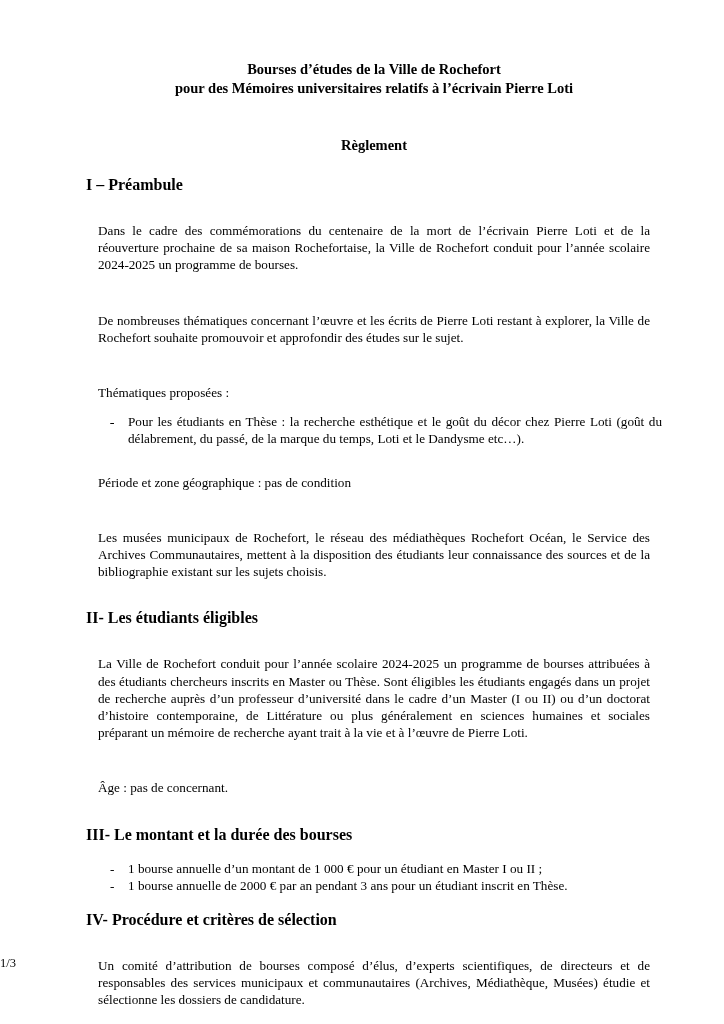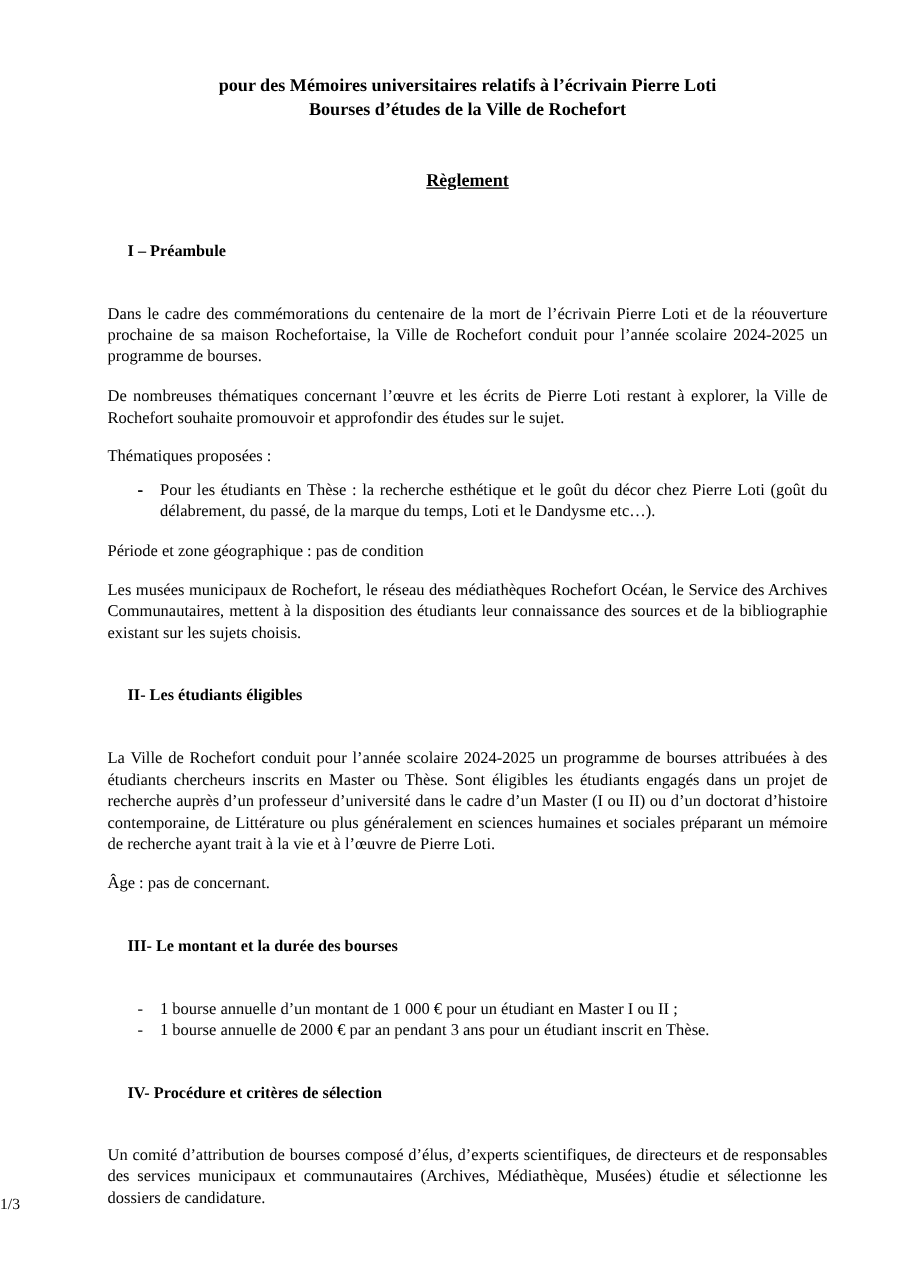--- a/index.html
+++ b/index.html
@@ -37,34 +37,33 @@
   }
   .doc-title .line {
     display: block;
   }
   .doc-subtitle {
     text-align: center;
     font-weight: bold;
     font-size: 14.5px;
     line-height: 19px;
     margin: 38px 0 0 0;
-    text-decoration: underline;
   }
   .section-heading {
     font-weight: bold;
-    font-size: 13px;
+    font-size: 16px;
     line-height: 17px;
-    margin: 16px;
+    margin: 0;
     text-align: left;
   }
   .para {
     font-size: 13.2px;
     line-height: 17.2px;
     text-align: justify;
-    margin: 0;
+    margin: 12px;
     hyphens: none;
   }
   .para.left {
     text-align: left;
   }
   ul.dash-list {
     list-style: none;
     margin: 0;
     padding: 0;
   }
@@ -96,22 +95,22 @@
     line-height: 16px;
   }
 </style>
 </head>
 <body>
 
 <div class="page">
   <div class="content">
 
     <h1 class="doc-title">
+      <span class="line">Bourses d’études de la Ville de Rochefort</span>
       <span class="line">pour des Mémoires universitaires relatifs à l’écrivain Pierre Loti</span>
-      <span class="line">Bourses d’études de la Ville de Rochefort</span>
     </h1>
 
     <h2 class="doc-subtitle">Règlement</h2>
 
     <div class="gap-xl"></div>
 
     <h3 class="section-heading">I – Préambule</h3>
     <div class="gap-lg"></div>
     <p class="para">Dans le cadre des commémorations du centenaire de la mort de l’écrivain Pierre Loti et de la réouverture prochaine de sa maison Rochefortaise, la Ville de Rochefort conduit pour l’année scolaire 2024-2025 un programme de bourses.</p>
     <div class="gap-md"></div>

